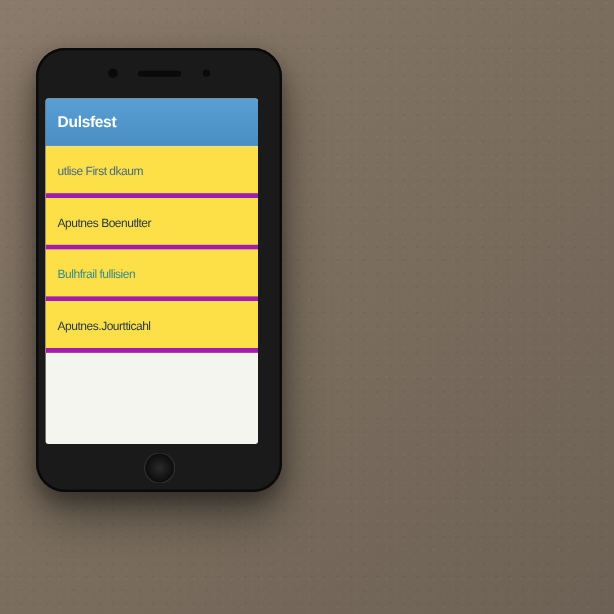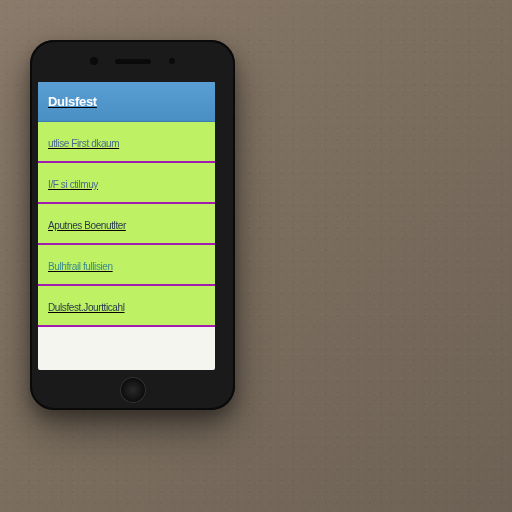--- a/index.html
+++ b/index.html
@@ -27,21 +27,20 @@
       top: 40px;
       width: 205px;
       height: 370px;
       background: #1a1a1a;
       border-radius: 24px;
       box-shadow:
         0 20px 40px rgba(0,0,0,0.4),
         0 8px 16px rgba(0,0,0,0.3),
         inset 0 0 0 2px #0a0a0a;
       padding: 42px 20px 40px 8px;
-      text-decoration: underline;
     }
     .phone-top {
       position: absolute;
       top: 0;
       left: 0;
       right: 0;
       height: 42px;
       display: flex;
       align-items: center;
       justify-content: center;
@@ -100,22 +99,22 @@
       color: #fff;
       font-size: 13px;
       font-weight: bold;
       letter-spacing: -0.3px;
     }
     .list {
       background: #f5f5f0;
     }
     .list-row {
       padding: 11px 10px 10px 10px;
-      border-bottom: 2px solid #a21caf;
-      background: #bef264;
+      border-bottom: 4px solid #a21caf;
+      background: #fde047;
       min-height: 20px;
     }
     .row-label {
       font-size: 10px;
       color: #4a6a8a;
       font-weight: 500;
       letter-spacing: -0.4px;
     }
     .row-label.teal {
       color: #3a8a8a;
@@ -136,28 +135,25 @@
 
   <div class="screen">
     <div class="app-header">
       <span class="app-title">Dulsfest</span>
     </div>
     <div class="list">
       <div class="list-row">
         <span class="row-label">utlise First dkaum</span>
       </div>
       <div class="list-row">
-        <span class="row-label">I/F si ctilmuy</span>
-      </div>
-      <div class="list-row">
         <span class="row-label dark">Aputnes Boenutlter</span>
       </div>
       <div class="list-row">
         <span class="row-label teal">Bulhfrail fullisien</span>
       </div>
       <div class="list-row">
-        <span class="row-label dark">Dulsfest.Jourtticahl</span>
+        <span class="row-label dark">Aputnes.Jourtticahl</span>
       </div>
     </div>
   </div>
 
   <div class="home-button"></div>
 </div>
 
 </body></html>

